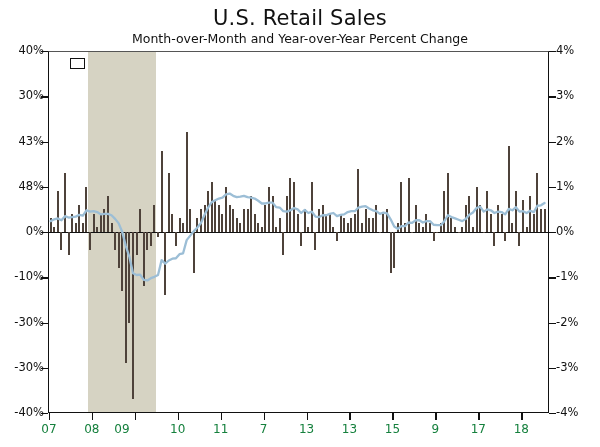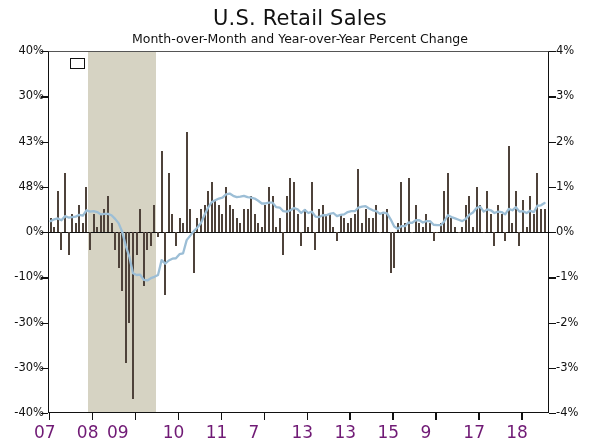--- a/index.html
+++ b/index.html
@@ -11,21 +11,21 @@
   #plotborder{position:absolute;left:48px;top:51px;width:501px;height:362px;border-left:1.6px solid #111;border-right:1.6px solid #111;border-top:1.6px solid #555;border-bottom:1.6px solid #111;box-sizing:border-box;pointer-events:none;}
   .recession{position:absolute;top:0;bottom:0;background:#d6d3c3;}
   .zeroline{position:absolute;left:0;width:100%;height:1.4px;background:#111;}
   .bar{position:absolute;background:#4e423a;width:2px;}
   .ytick-l,.ytick-r{position:absolute;font-size:11.5px;color:#111;white-space:nowrap;}
   .ytick-l{right:556px;text-align:right;}
   .ytick-r{left:556px;text-align:left;}
   .tickmark-l{position:absolute;left:41px;width:7px;height:1.4px;background:#111;}
   .tickmark-r{position:absolute;left:549px;width:7px;height:1.4px;background:#111;}
   .xtickmark{position:absolute;top:413px;width:1.4px;height:7px;background:#111;}
-  .xlab{position:absolute;top:422px;font-size:17px;color:#701a75;width:30px;}
+  .xlab{position:absolute;top:422px;font-size:12px;color:#15803d;text-align:center;width:30px;}
   #legend{position:absolute;left:70px;top:58px;background:#fff;border:1.3px solid #111;padding:4px 7px 5px 6px;}
   .legrow{display:flex;align-items:center;height:17px;}
   .swatch-bar{width:17px;height:9px;background:#4e423a;margin-right:3px;flex:none;}
   .swatch-line{width:17px;height:3.2px;background:#9cbed6;margin-right:3px;flex:none;}
   .legtxt{font-size:12.5px;color:#111;white-space:nowrap;}
   svg{position:absolute;left:0;top:0;overflow:visible;}
 </style>
 </head>
 <body>
 

